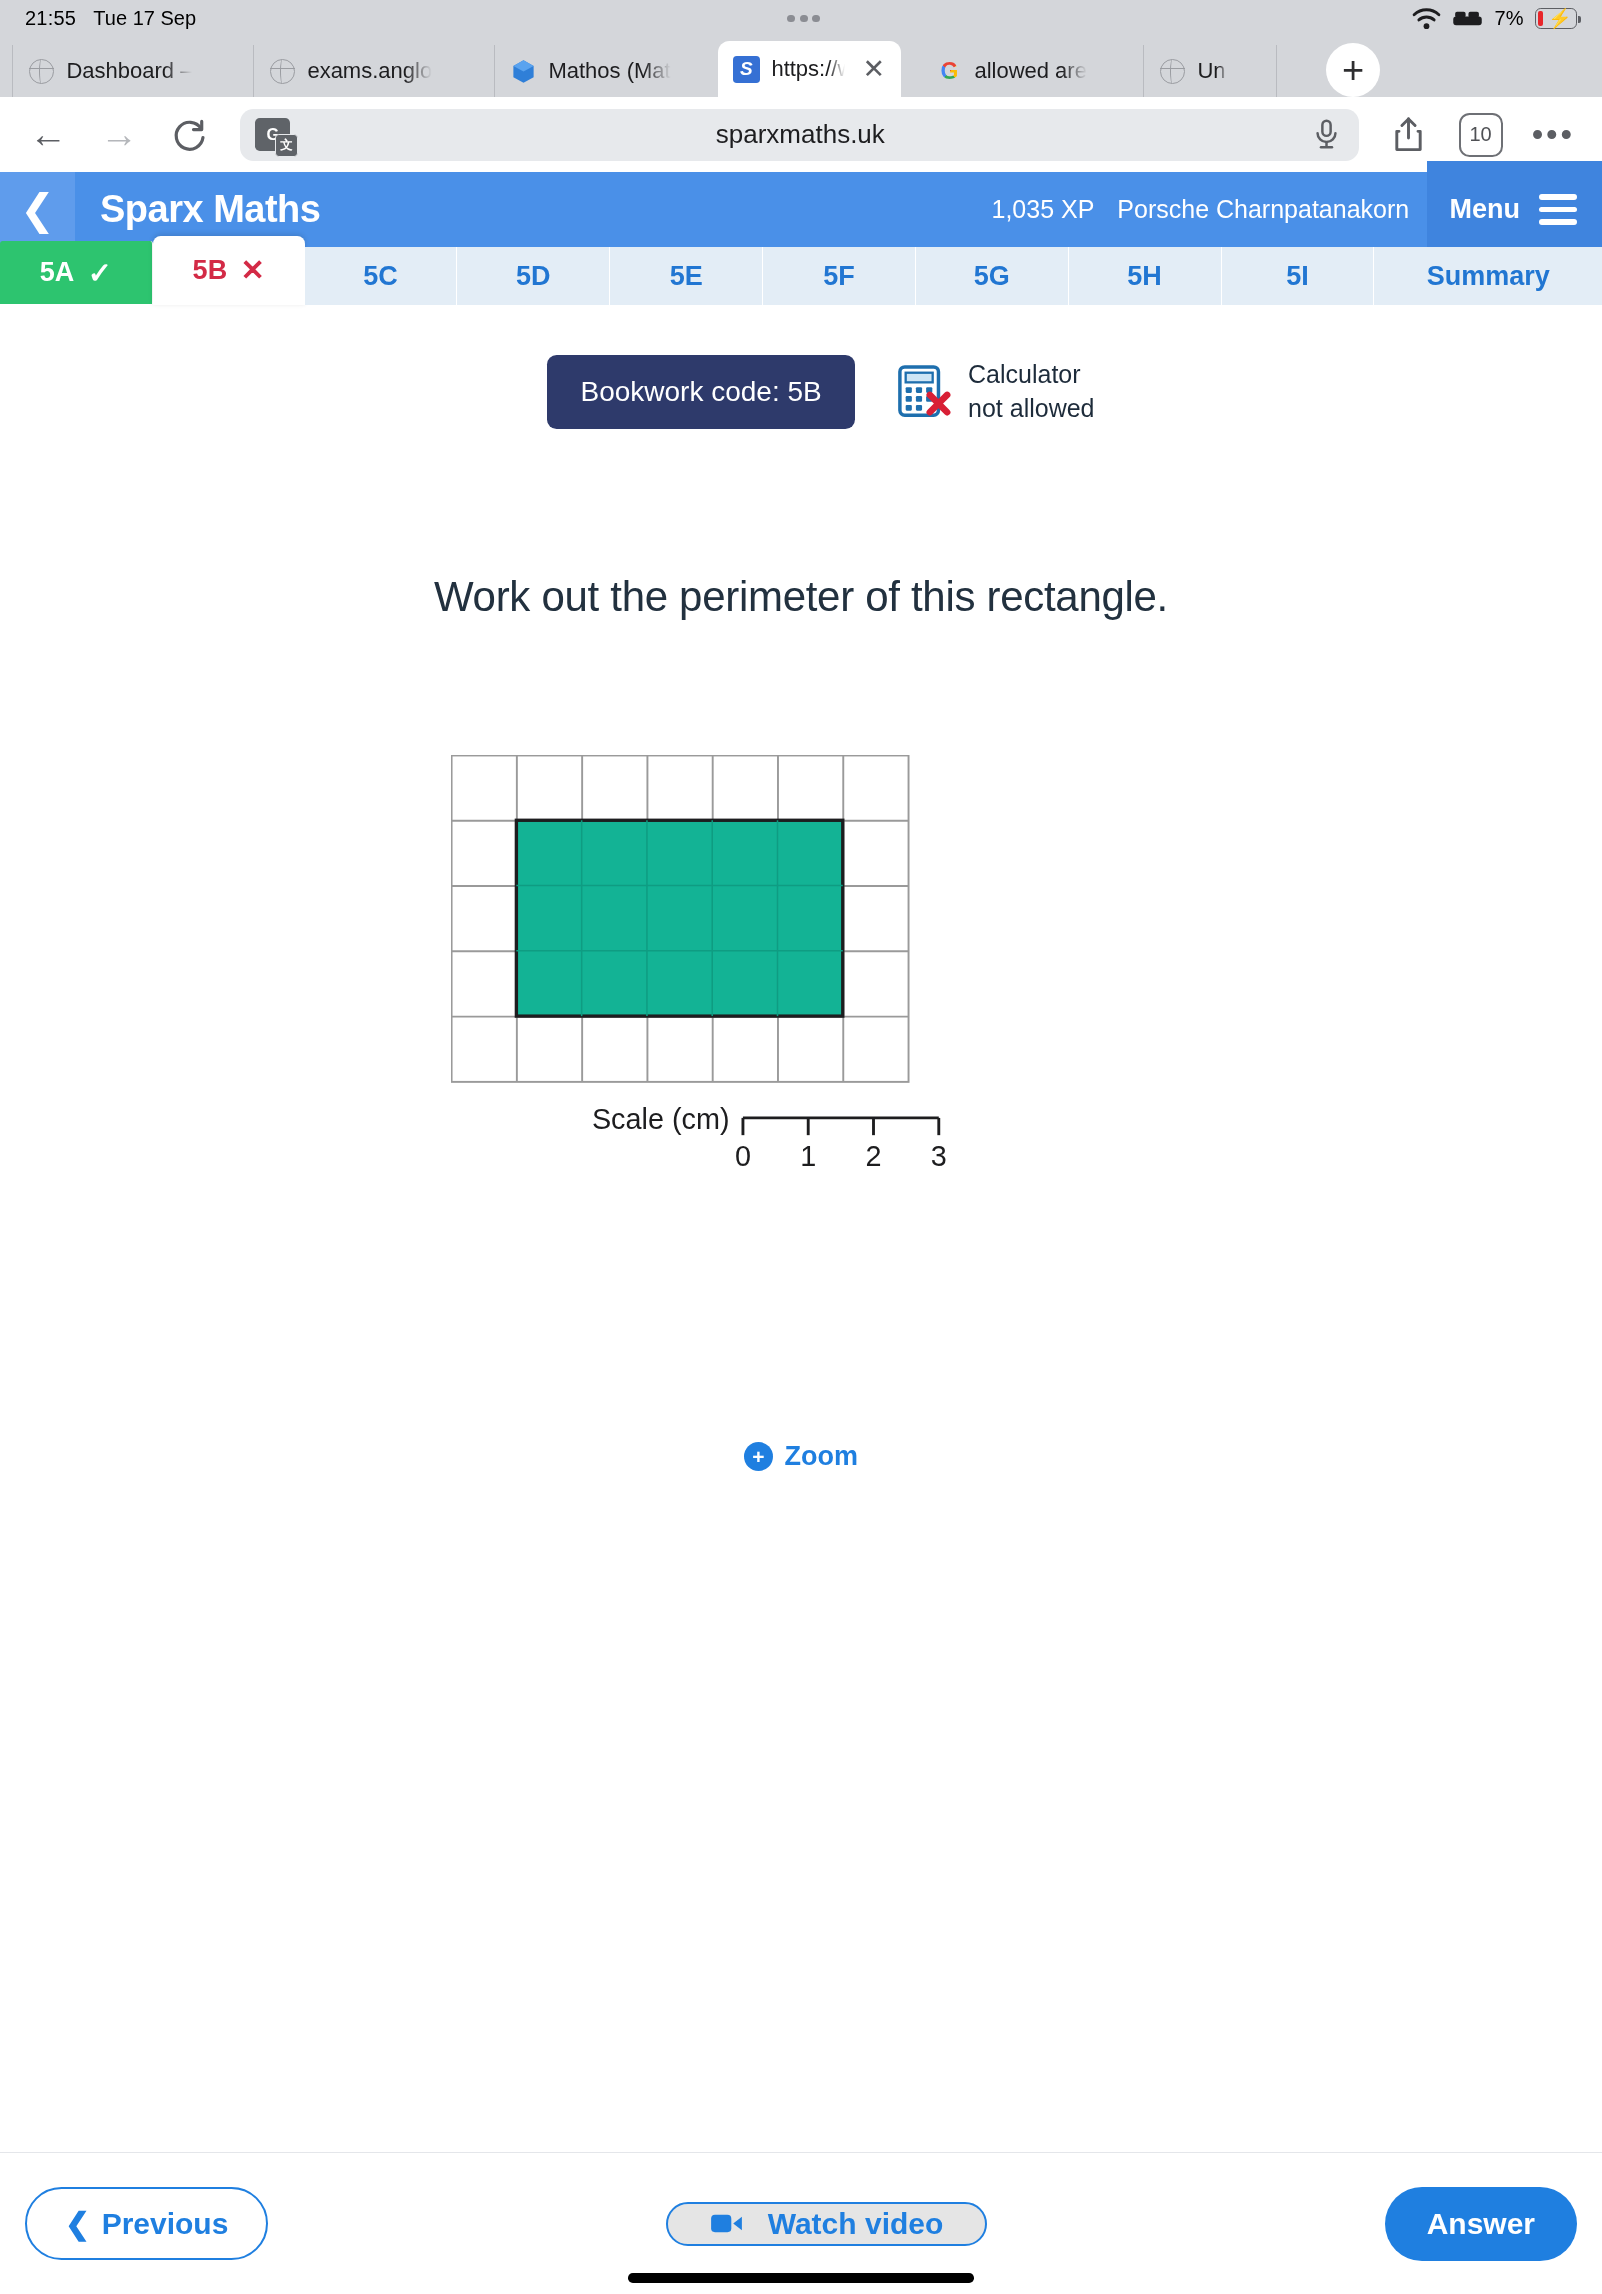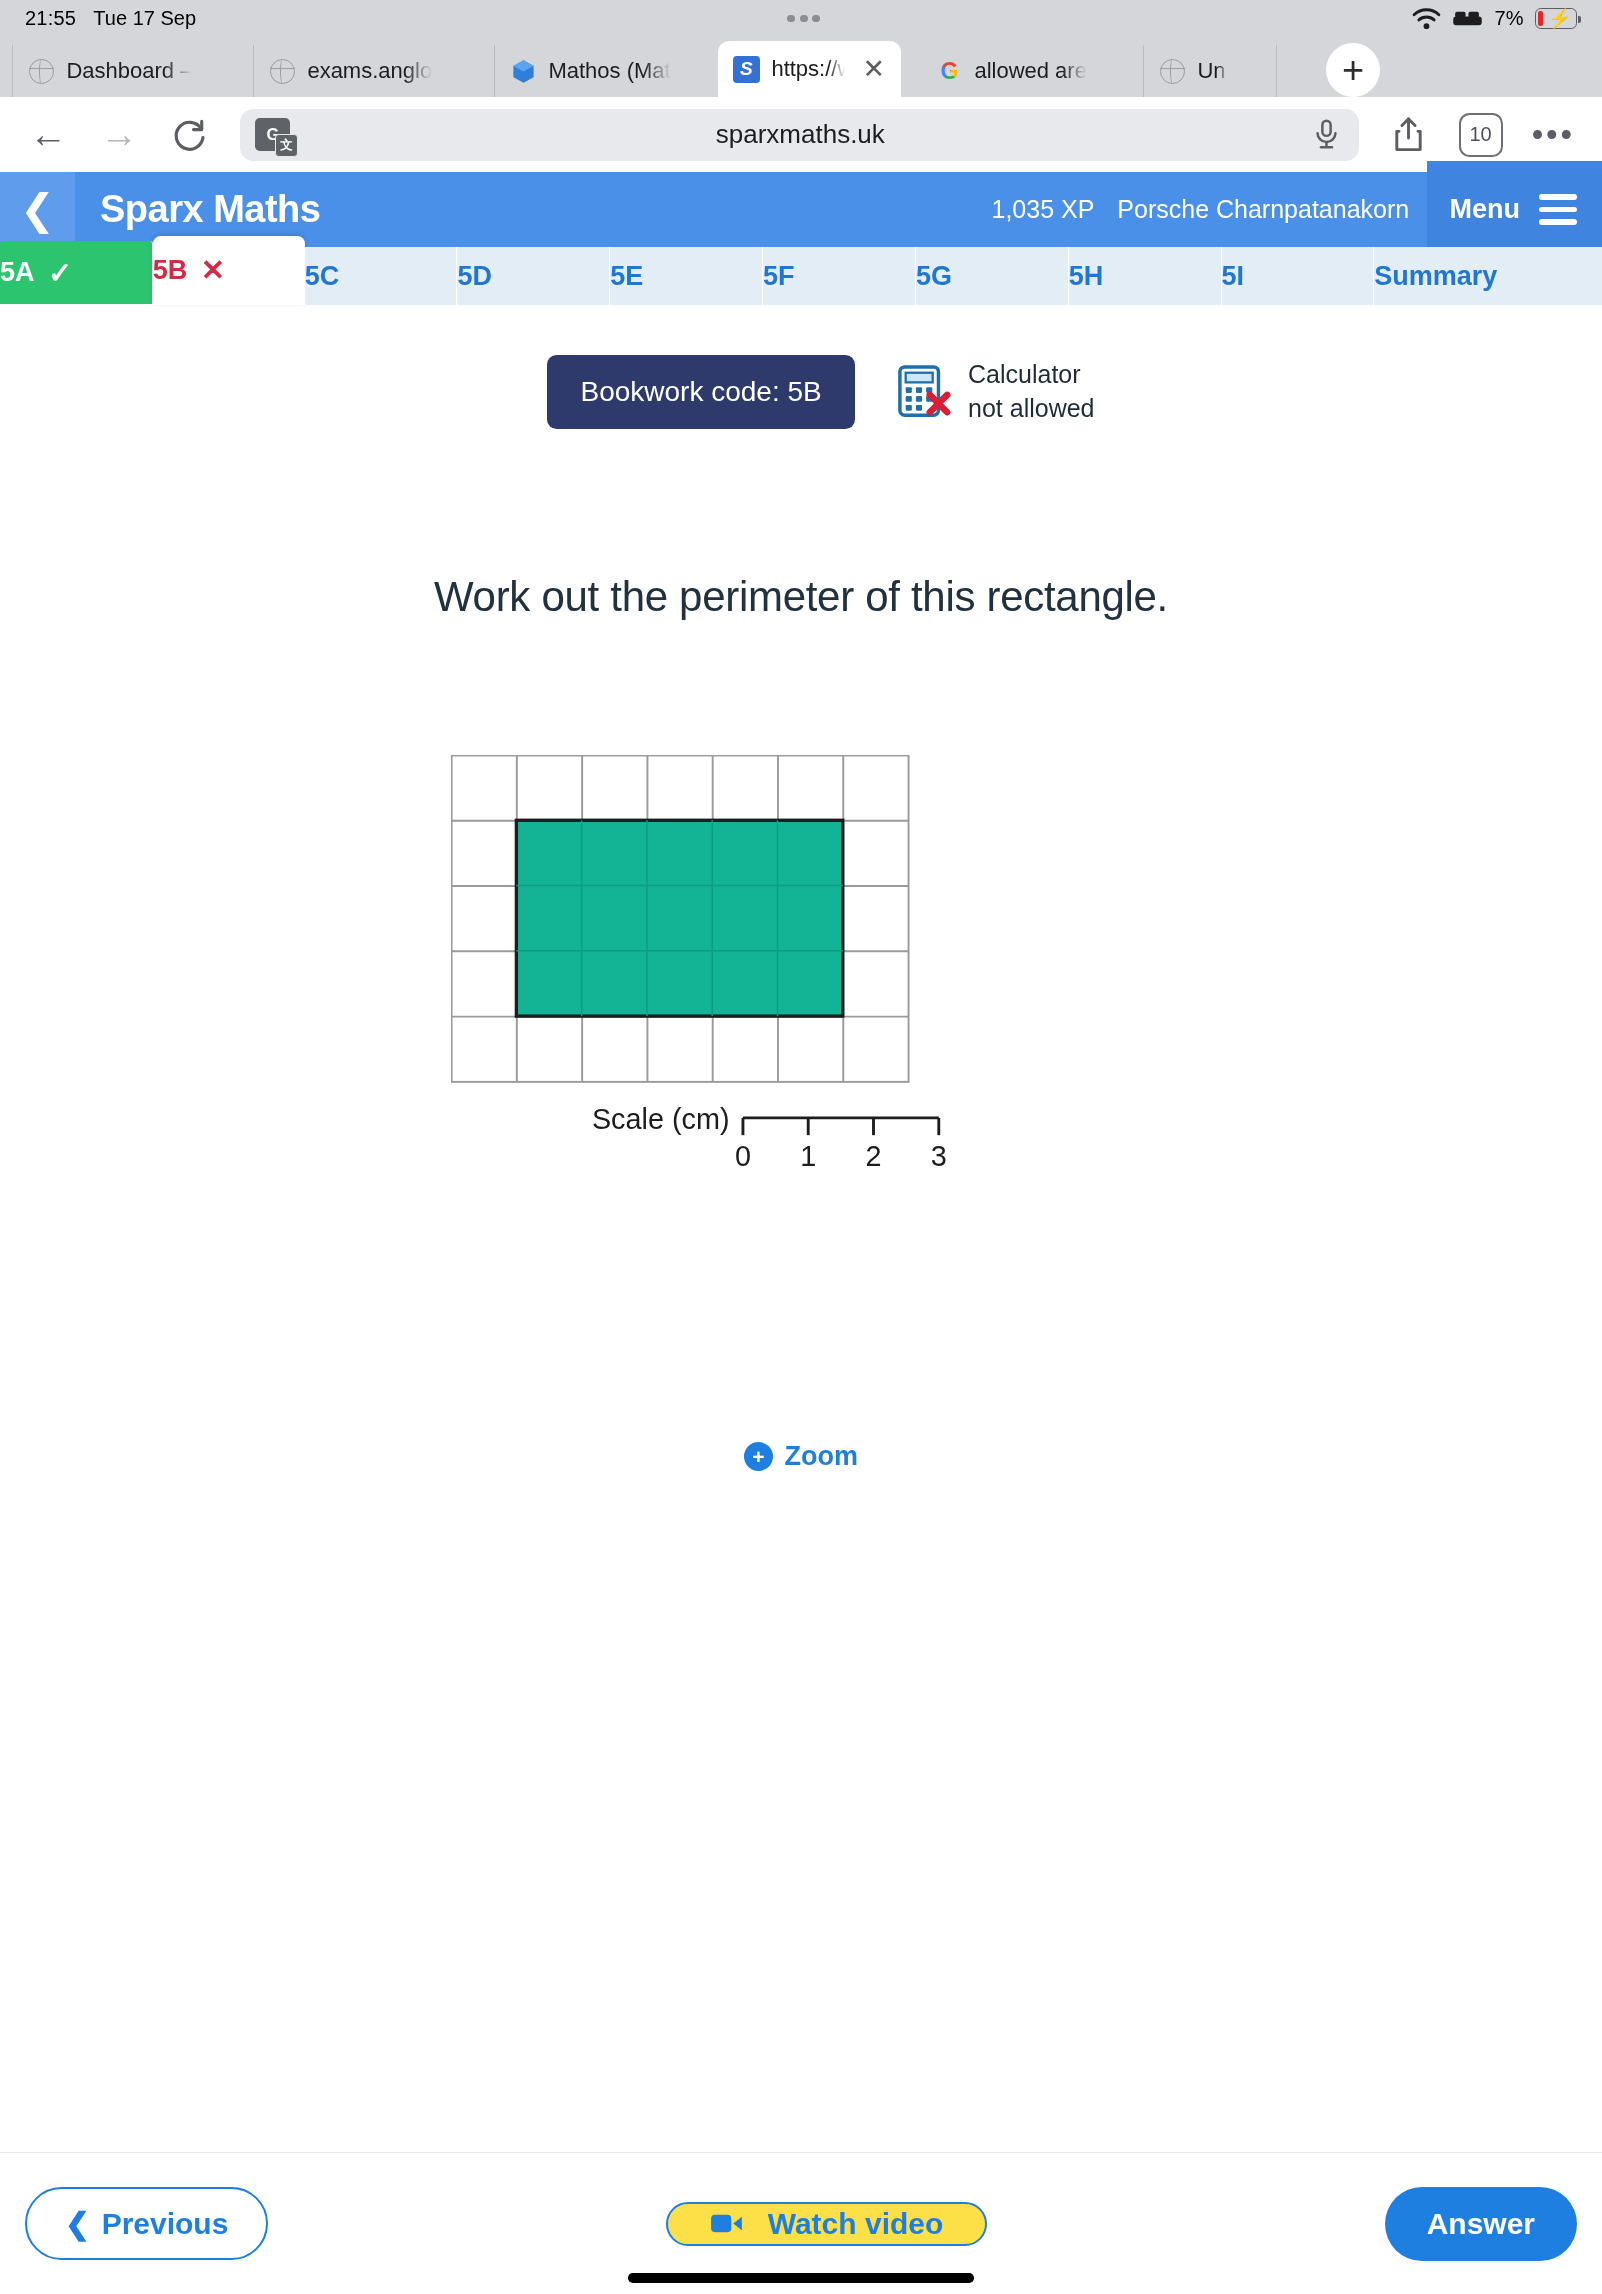--- a/index.html
+++ b/index.html
@@ -130,21 +130,21 @@
     gap: 19px; padding: 0 25px 0 23px;
   }
   .sx-menu-label { color: #fff; font-size: 27px; font-weight: 700; }
   .burger { display: flex; flex-direction: column; gap: 6.7px; }
   .burger span { display: block; width: 38px; height: 5.8px; background: #fff; border-radius: 2.9px; }
 
   
   .tasktabs { display: flex; height: 58px; background: #fff; }
   .ttab {
     flex: 1; background: #e3edf6; display: flex; align-items: center;
-    justify-content: flex-start; gap: 13.4px; font-size: 27px; font-weight: 700;
+    justify-content: center; gap: 13.4px; font-size: 27px; font-weight: 700;
     color: #2176d2; border-right: 1.9px solid #fff;
   }
   .ttab.done { background: #2dc46f; color: #fff; height: 63px; margin-top: -5.8px; border-radius: 2.9px 2.9px 0 0; }
   .ttab.current {
     background: #ffffff; color: #d32a46; height: 69px; margin-top: -11.5px;
     border-radius: 7.7px 7.7px 0 0; box-shadow: 0 -1.9px 5.8px rgba(0,0,0,.12);
     border-right: none;
   }
   .ttab .mark { font-size: 29px; font-weight: 700; }
   .ttab.summary { color: #2176d2; }
@@ -183,21 +183,21 @@
     background: #fff; border-top: 1.9px solid #e4e6ea;
     display: flex; align-items: center; padding: 0 25px;
   }
   .btn-prev {
     display: flex; align-items: center; gap: 11.5px;
     border: 2.9px solid #1f7fe0; color: #1f7fe0; background: #fff;
     border-radius: 38px; padding: 17.3px 38px; font-size: 30px; font-weight: 700;
   }
   .btn-watch {
     display: flex; align-items: center; gap: 25px;
-    border: 2.9px solid #1f7fe0; color: #1f7fe0; background: #fde047;
+    border: 2.9px solid #1f7fe0; color: #1f7fe0; background: #e5e5e5;
     border-radius: 38px; padding: 3px 42px; font-size: 30px; font-weight: 700;
   }
   .btn-answer {
     background: #1f7fe0; color: #fff; border-radius: 38px;
     padding: 20px 42px; font-size: 30px; font-weight: 700;
   }
   .bb-spacer { flex: 1; }
   .home-indicator {
     position: absolute; bottom: 11.5px; left: 50%; transform: translateX(-50%);
     width: 346px; height: 9.6px; background: #000; border-radius: 4.8px;

